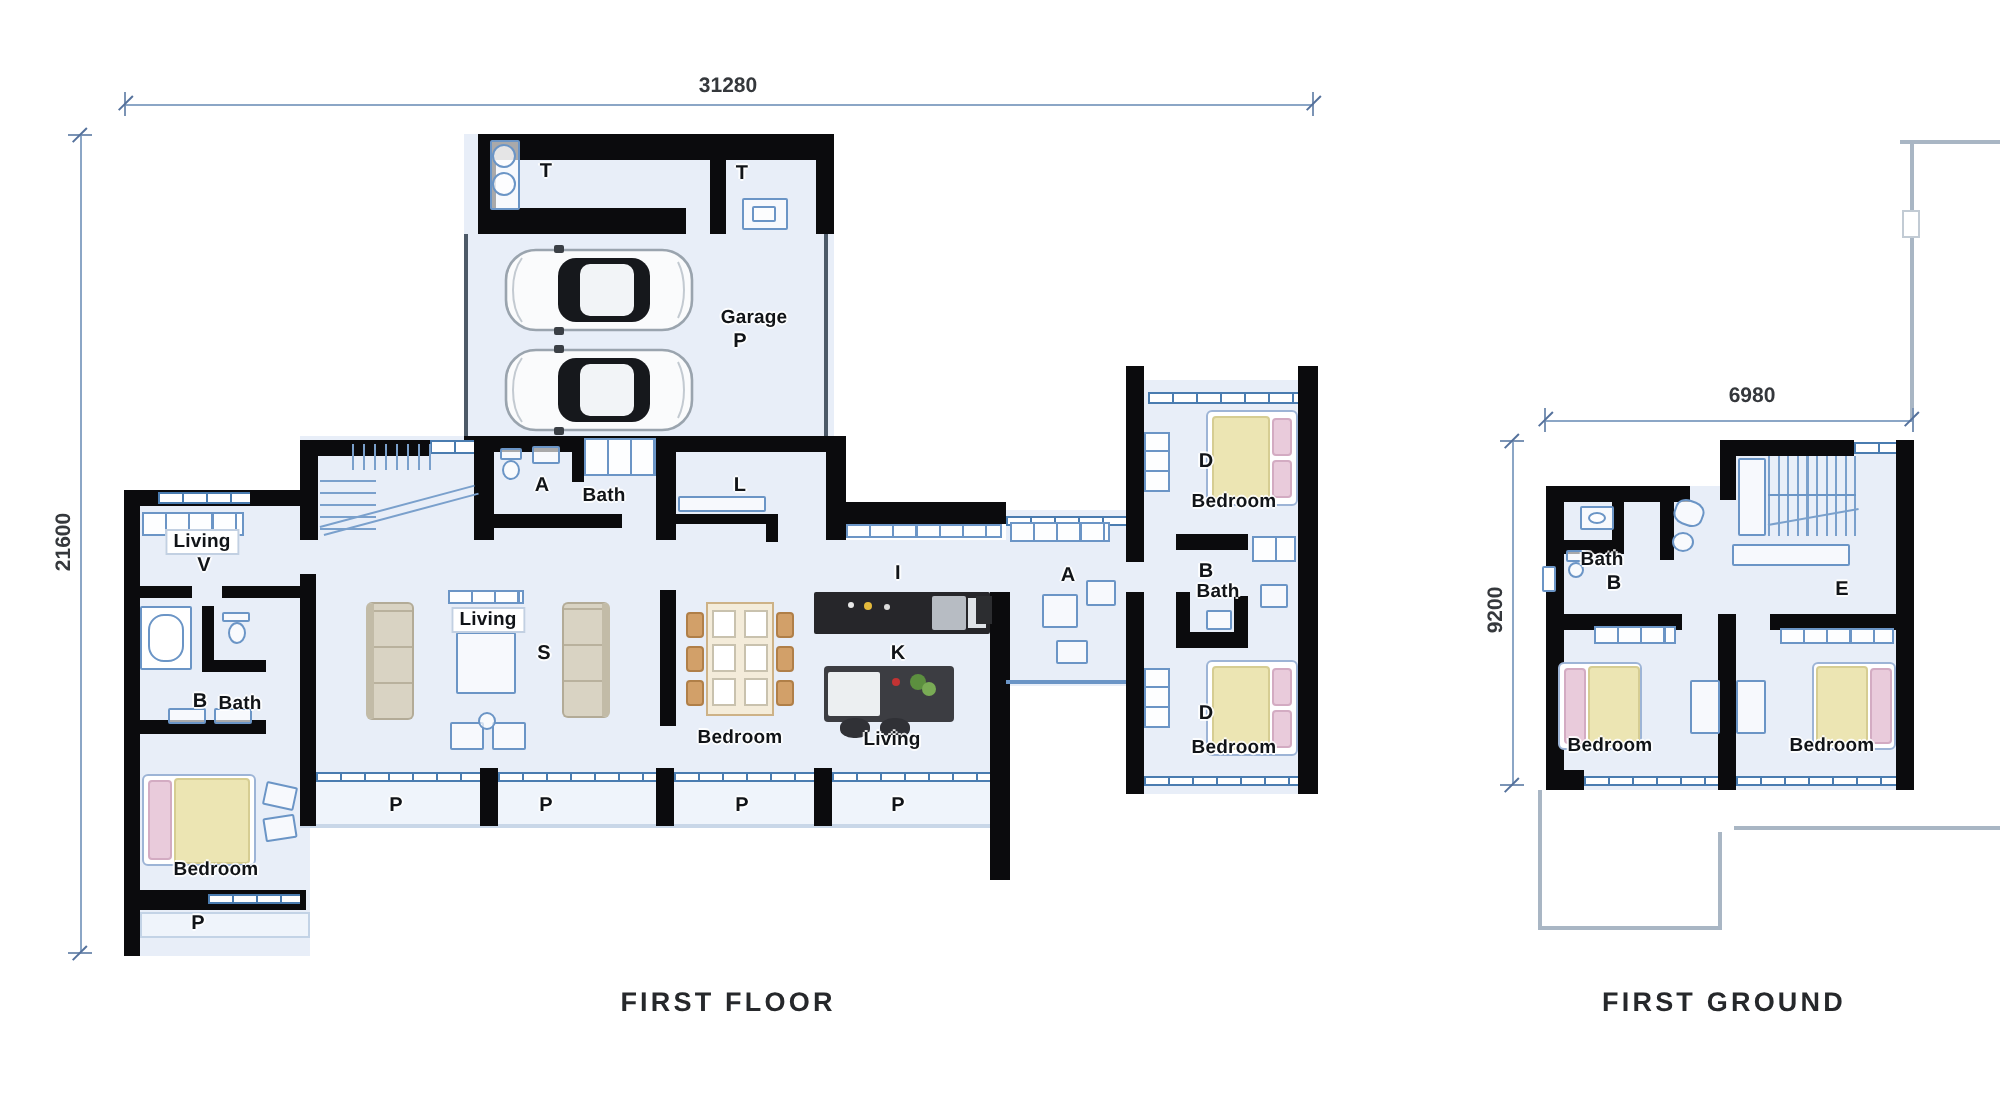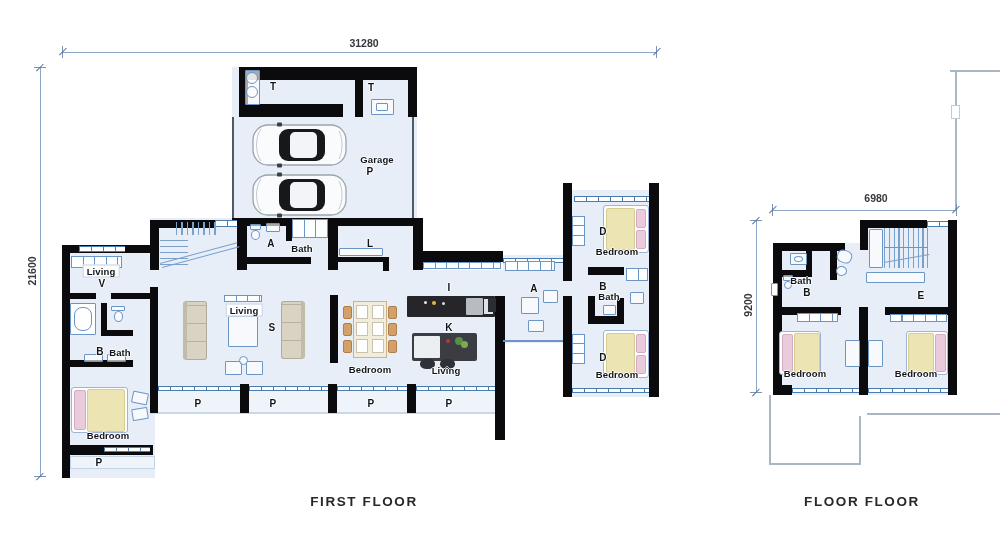--- a/index.html
+++ b/index.html
@@ -330,16 +330,16 @@
   <i class="cap" style="left:750px;top:392px;width:12px;height:1.2px"></i>
   <i class="sl" style="left:751px;top:220px"></i>
   <i class="sl" style="left:751px;top:392px"></i>
   <b class="dimt dimtv" style="left:748px;top:305px">9200</b>
 
   <b class="rl" style="left:801px;top:280px">Bath</b>
   <b class="rl blb" style="left:807px;top:292px">B</b>
   <b class="rl blb" style="left:921px;top:295px">E</b>
   <b class="rl" style="left:805px;top:373px">Bedroom</b>
   <b class="rl" style="left:916px;top:373px">Bedroom</b>
-  <b class="ttl" style="left:862px;top:501px">FLOOR FLOOR</b>
+  <b class="ttl" style="left:862px;top:501px">FIRST GROUND</b>
 </section>
 
 </div>
 
 </body></html>

